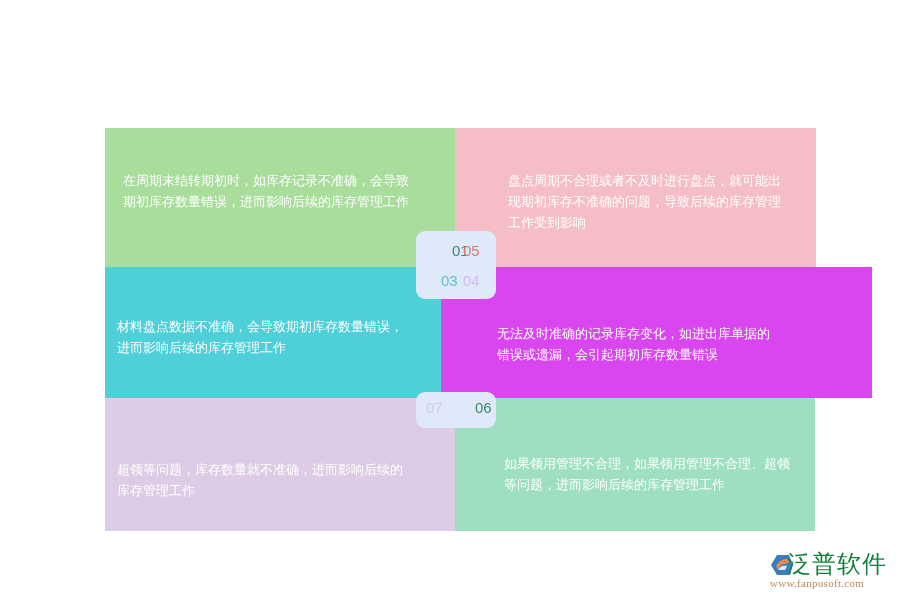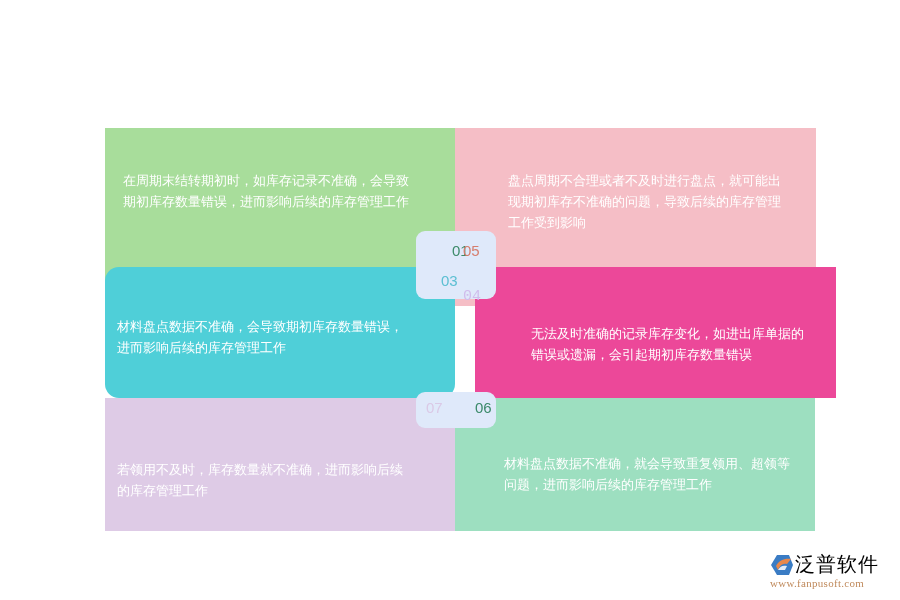--- a/index.html
+++ b/index.html
@@ -25,23 +25,23 @@
       display: flex;
       align-items: center;
     }
     .panel .text {
       display: block;
     }
     #p1 { left: 105px; top: 128px; width: 350px; height: 180px; background: #a8dd9b; }
     #p1 .text { position: absolute; left: 18px; top: 42px; width: 290px; }
     #p2 { left: 455px; top: 128px; width: 361px; height: 178px; background: #f5bec6; }
     #p2 .text { position: absolute; left: 53px; top: 42px; width: 285px; }
-    #p3 { left: 105px; top: 267px; width: 350px; height: 131px; background: #4fcfd8; border-radius: 14px; }
+    #p3 { left: 105px; top: 267px; width: 350px; height: 131px; background: #4fcfd8; }
     #p3 .text { position: absolute; left: 12px; top: 49px; width: 290px; }
-    #p4 { left: 475px; top: 267px; width: 361px; height: 131px; background: #ec4899; }
+    #p4 { left: 441px; top: 267px; width: 431px; height: 131px; background: #d946ef; }
     #p4 .text { position: absolute; left: 56px; top: 56px; width: 285px; }
     #p5 { left: 105px; top: 398px; width: 350px; height: 133px; background: #decbe6; }
     #p5 .text { position: absolute; left: 12px; top: 61px; width: 290px; }
     #p6 { left: 455px; top: 398px; width: 360px; height: 133px; background: #9ddfc0; }
     #p6 .text { position: absolute; left: 49px; top: 55px; width: 290px; }
 
     .badge-group {
       position: absolute;
       background: #dfe9fa;
       border-radius: 9px;
@@ -50,45 +50,45 @@
     #bg-bottom { left: 416px; top: 392px; width: 80px; height: 36px; }
     .num {
       position: absolute;
       font-family: "Liberation Sans", "DejaVu Sans", sans-serif;
       font-size: 15px;
       line-height: 18px;
     }
     #n1 { left: 425px; top: 242px; color: #3d8b6a; margin-left: 27px; }
     #n2 { left: 463px; top: 242px; color: #d67d6d; }
     #n3 { left: 425px; top: 272px; color: #5cbfd2; margin-left: 16px; }
-    #n4 { left: 463px; top: 288px; color: #d0bcec; font-family: Liberation Mono, monospace; }
+    #n4 { left: 463px; top: 272px; color: #d0bcec; }
     #n5 { left: 426px; top: 399px; color: #dac9e6; }
     #n6 { left: 463px; top: 399px; color: #3b8a6a; margin-left: 12px; }
 
     .logo {
       position: absolute;
       left: 770px;
       top: 553px;
       width: 125px;
       height: 40px;
     }
     .logo-icon {
       position: absolute;
       left: 0;
       top: 1px;
       width: 24px;
       height: 22px;
     }
     .logo-name {
       position: absolute;
-      left: 25px;
+      left: 17px;
       top: -2px;
-      font-size: 20px;
+      font-size: 24px;
       line-height: 26px;
-      color: #000000;
+      color: #15803d;
       letter-spacing: 1px;
       white-space: nowrap;
     }
     .logo-url {
       position: absolute;
       left: 0;
       top: 24px;
       font-family: Liberation Serif, serif;
       font-size: 11px;
       line-height: 13px;
@@ -108,24 +108,24 @@
   <div class="panel" id="p2">
     <span class="text">盘点周期不合理或者不及时进行盘点，就可能出现期初库存不准确的问题，导致后续的库存管理工作受到影响</span>
   </div>
   <div class="panel" id="p3">
     <span class="text">材料盘点数据不准确，会导致期初库存数量错误，进而影响后续的库存管理工作</span>
   </div>
   <div class="panel" id="p4">
     <span class="text">无法及时准确的记录库存变化，如进出库单据的错误或遗漏，会引起期初库存数量错误</span>
   </div>
   <div class="panel" id="p5">
-    <span class="text">若领用不及时，库存数量就不准确，进而影响后续的库存管理工作</span>
+    <span class="text">超领等问题，库存数量就不准确，进而影响后续的库存管理工作</span>
   </div>
   <div class="panel" id="p6">
-    <span class="text">材料盘点数据不准确，就会导致重复领用、超领等问题，进而影响后续的库存管理工作</span>
+    <span class="text">如果领用管理不合理，如果领用管理不合理、超领等问题，进而影响后续的库存管理工作</span>
   </div>
 
   <div class="badge-group" id="bg-top"></div>
   <div class="badge-group" id="bg-bottom"></div>
 
   <span class="num" id="n1">01</span>
   <span class="num" id="n2">05</span>
   <span class="num" id="n3">03</span>
   <span class="num" id="n4">04</span>
   <span class="num" id="n5">07</span>

